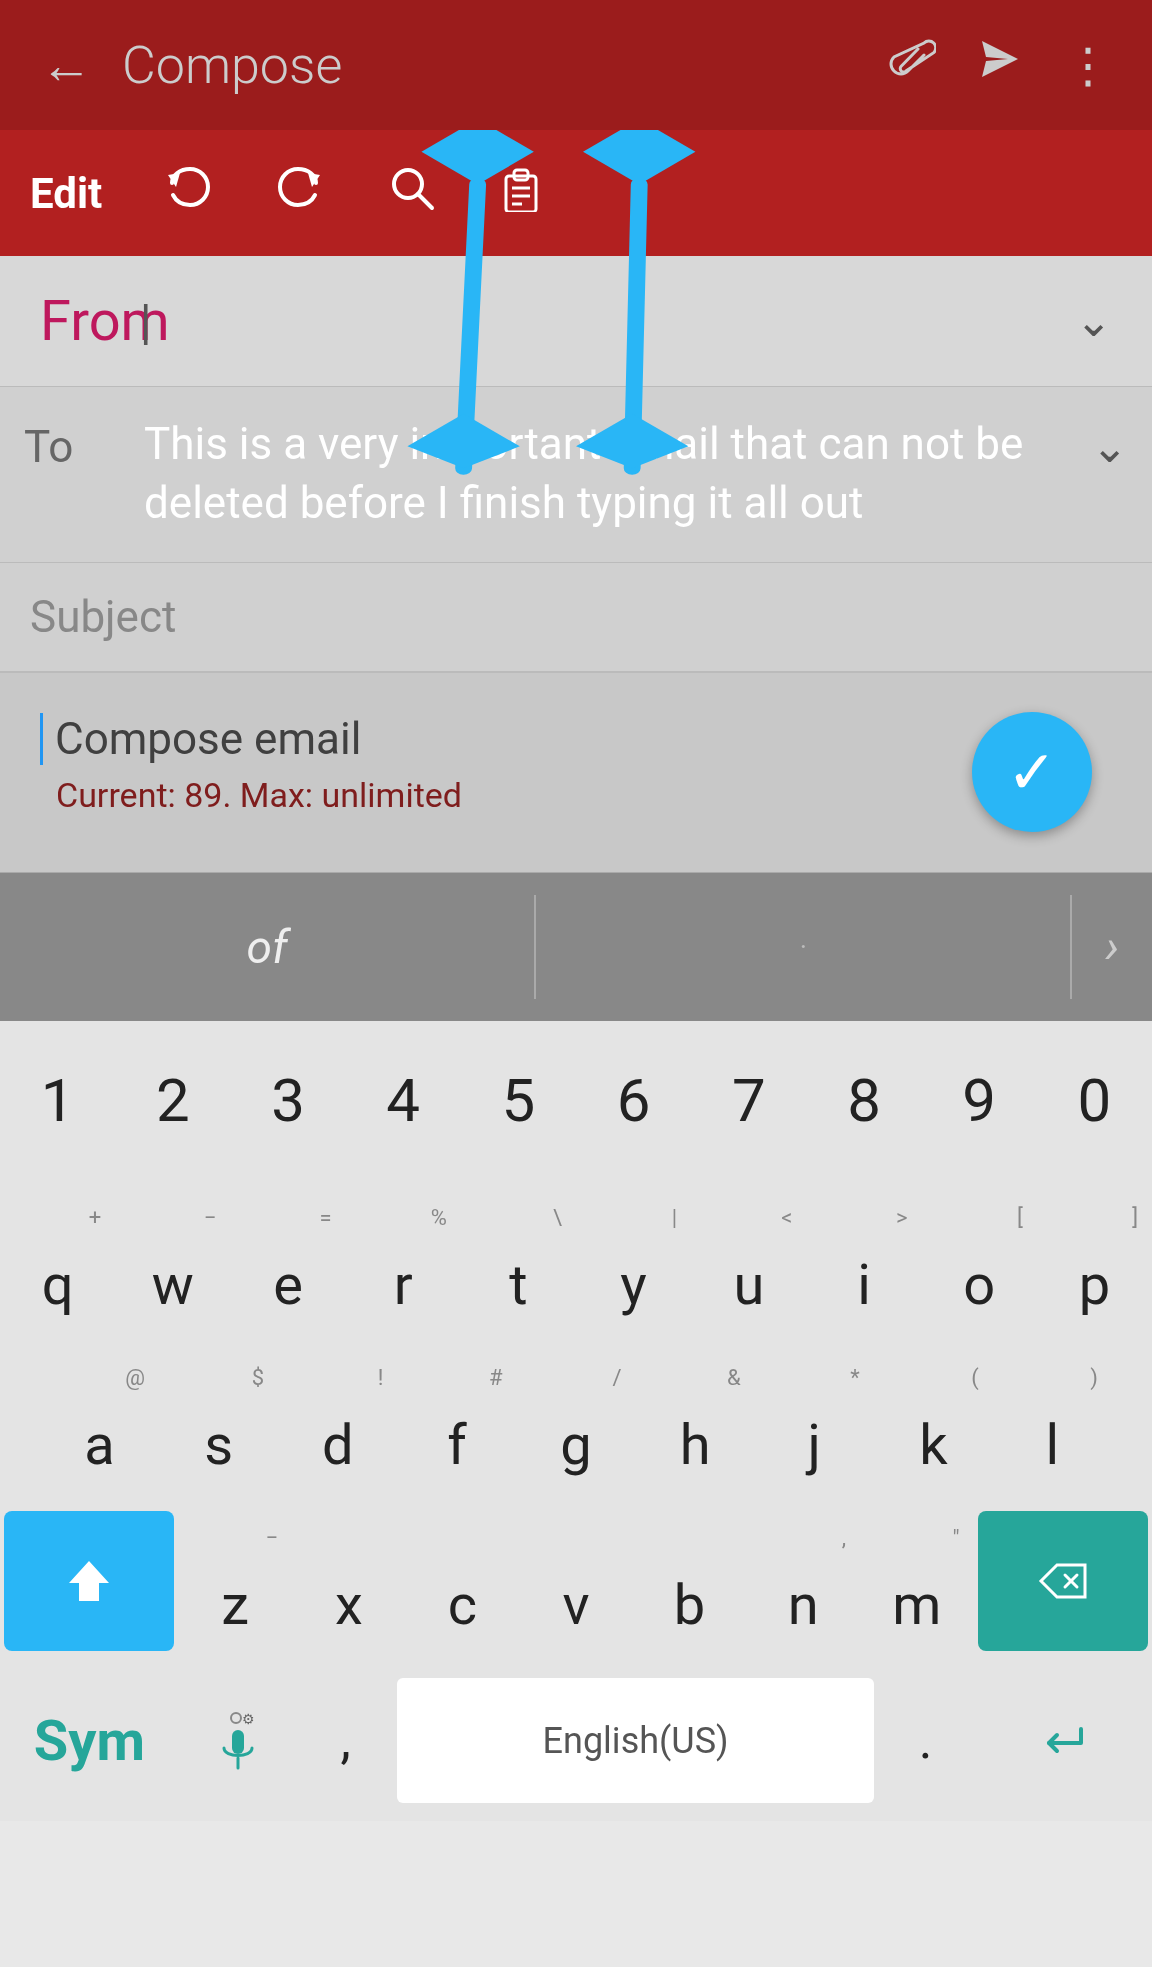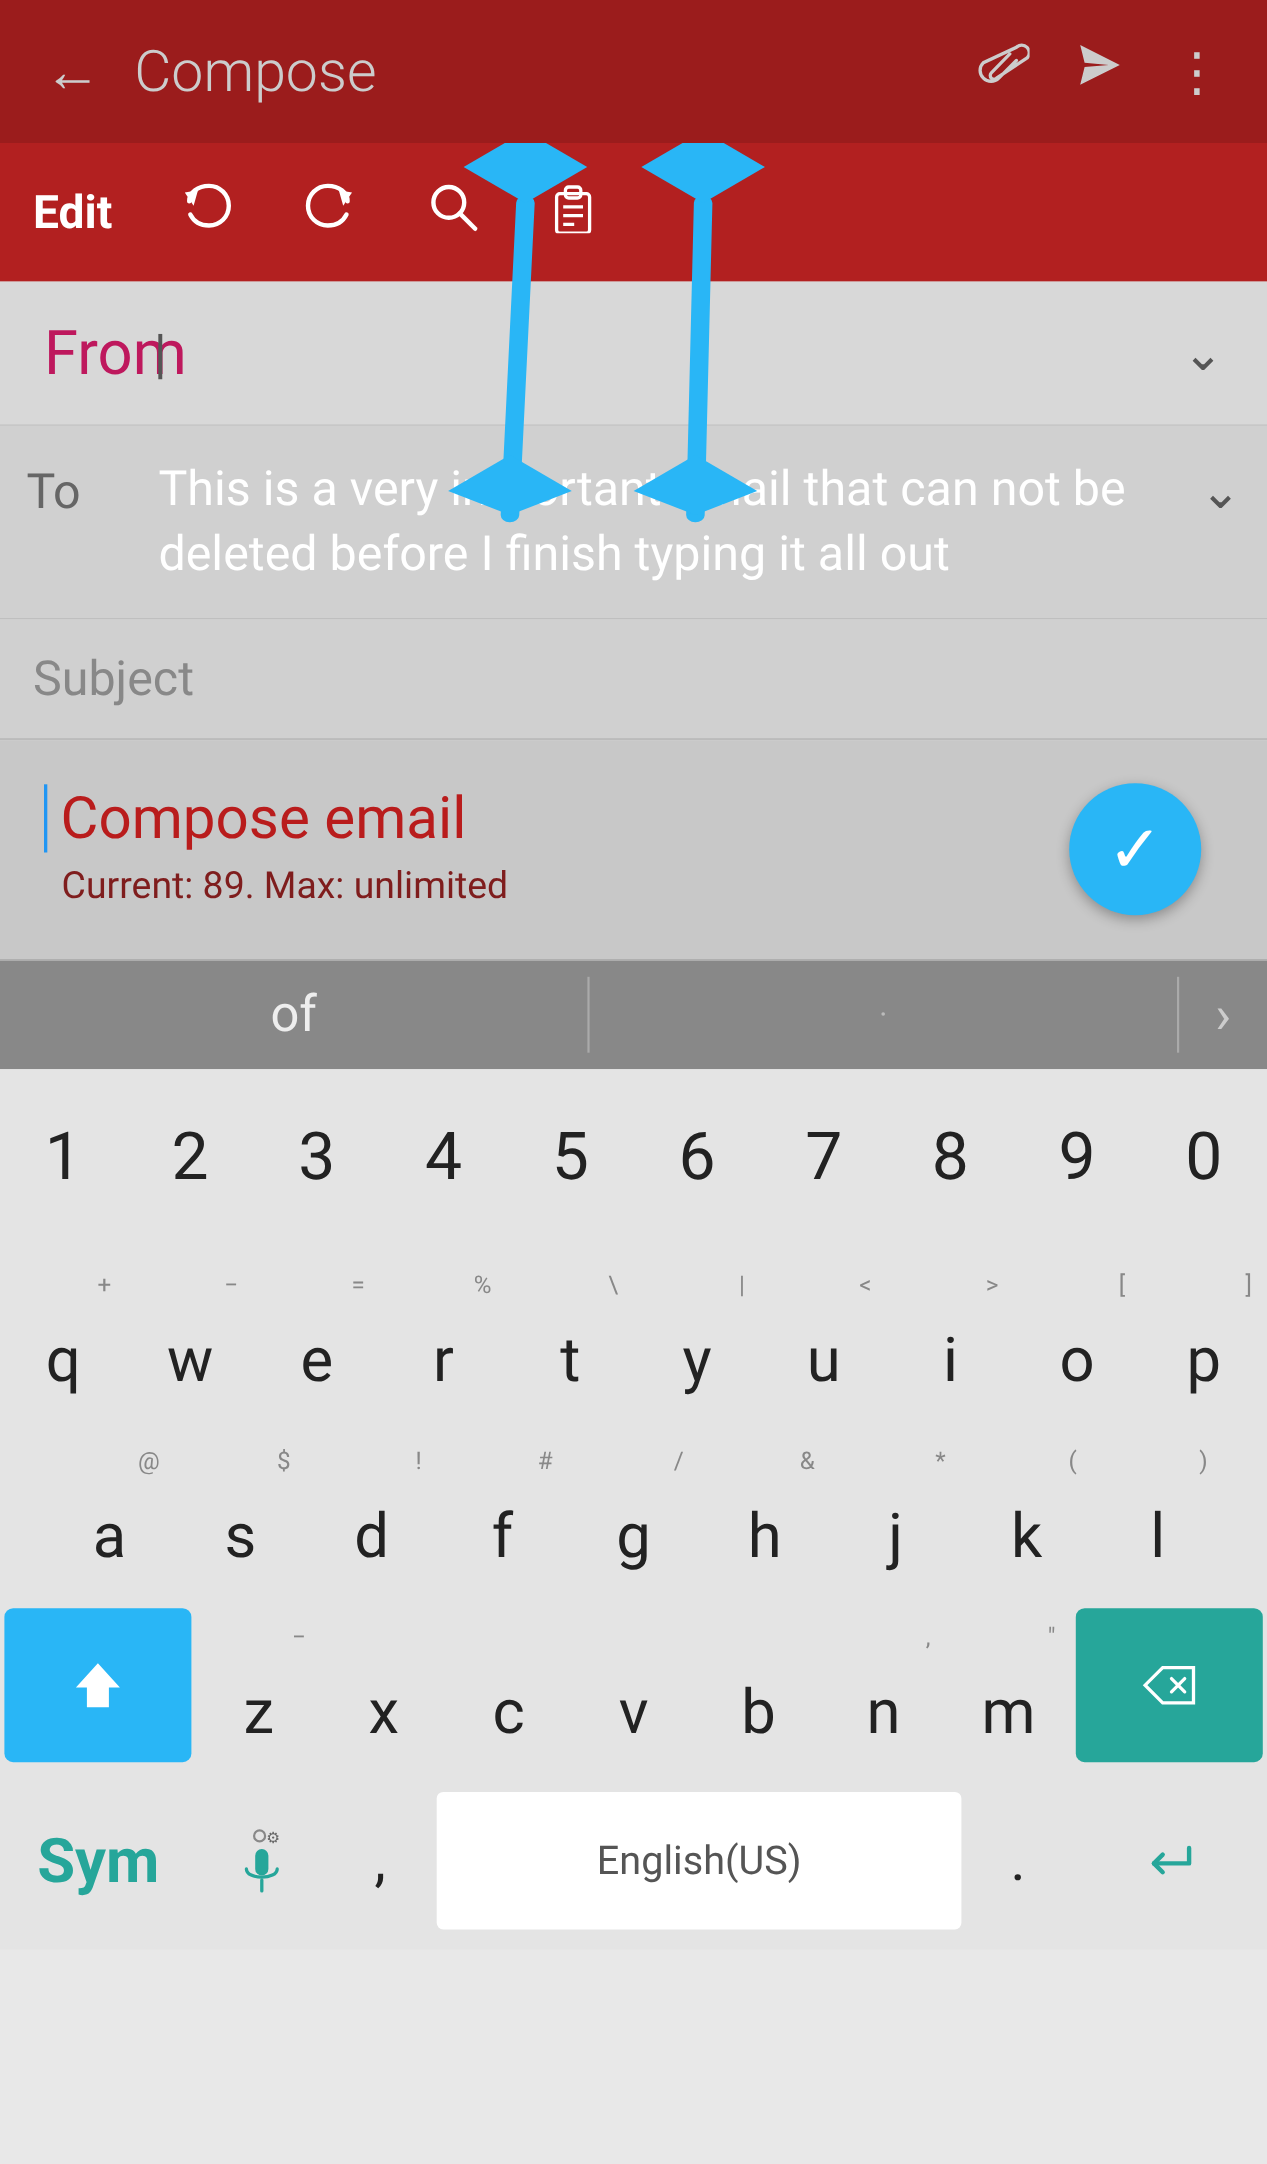--- a/index.html
+++ b/index.html
@@ -158,22 +158,22 @@
 
     
     .compose-area {
       background: #c8c8c8;
       padding: 40px 40px 40px 40px;
       min-height: 200px;
       position: relative;
       border-bottom: 1px solid #aaa;
     }
     .compose-text {
-      font-size: 53px;
-      color: #b91c1c;
+      font-size: 44px;
+      color: #404040;
       border-left: 3px solid #2196F3;
       padding-left: 12px;
       display: block;
       margin-bottom: 10px;
     }
     .compose-counter {
       font-size: 34px;
       color: #7f1d1d;
       padding-left: 16px;
       text-align: center;
@@ -195,23 +195,24 @@
     }
     .compose-fab-check {
       color: white;
       font-size: 60px;
     }
 
     
     .word-suggestions {
       background: #888;
       width: 100%;
-      height: 99px;
-      display: flex;
-      align-items: center;
+      height: 148px;
+      display: flex;
+      align-items: center;
+      font-style: italic;
     }
     .suggestion-item {
       flex: 1;
       display: flex;
       align-items: center;
       justify-content: center;
       color: #eee;
       font-size: 46px;
       height: 100%;
     }

